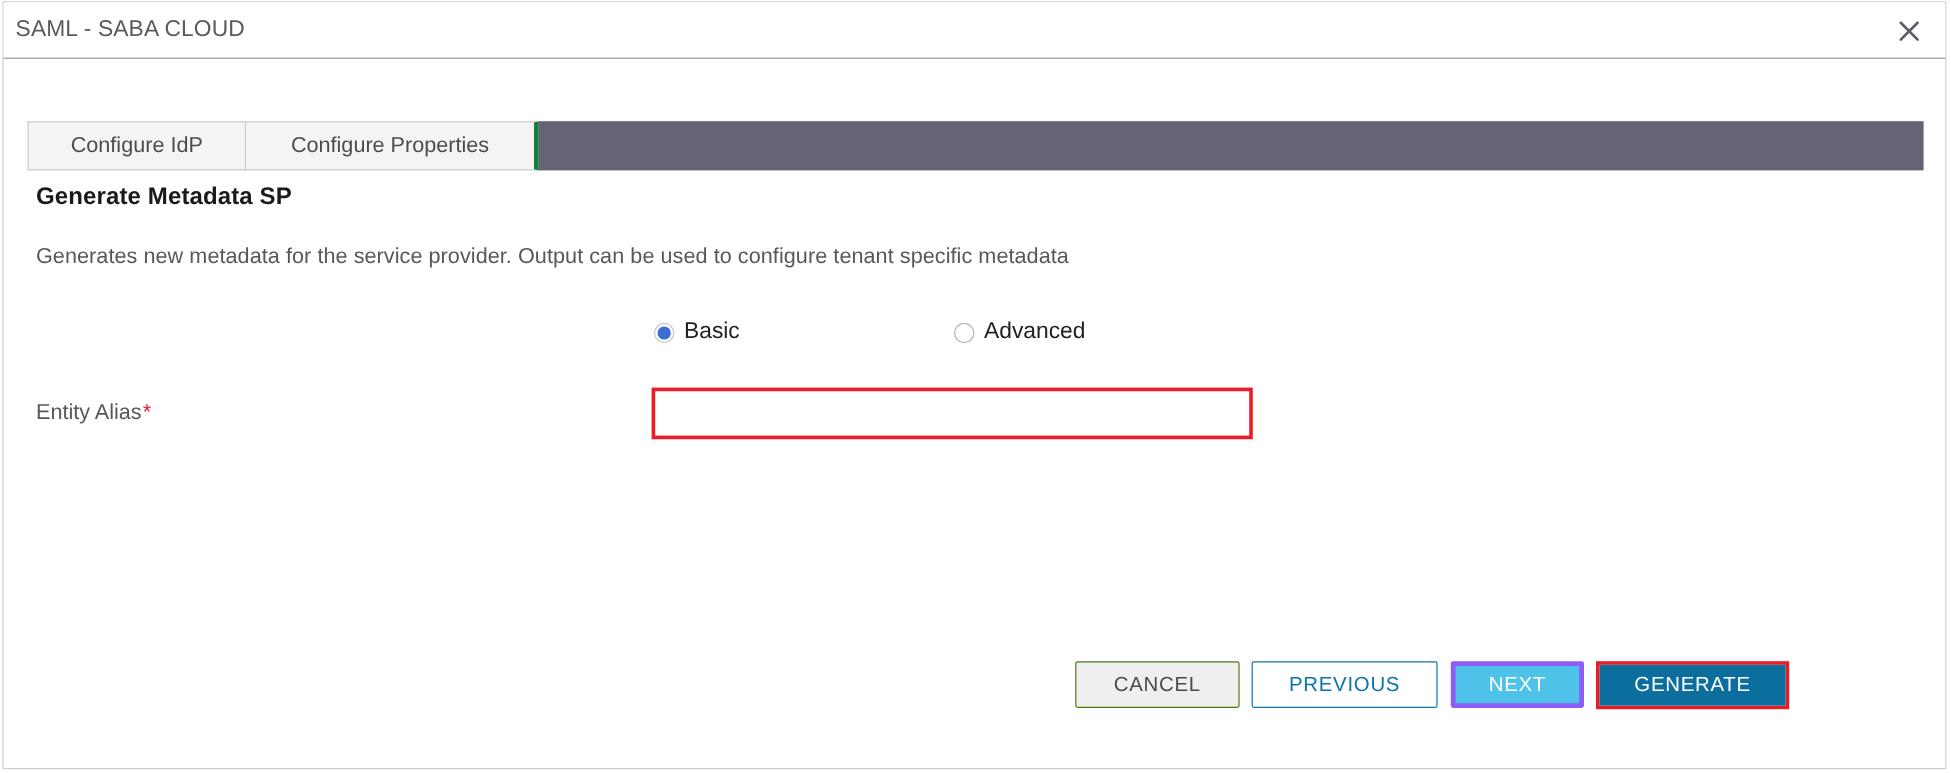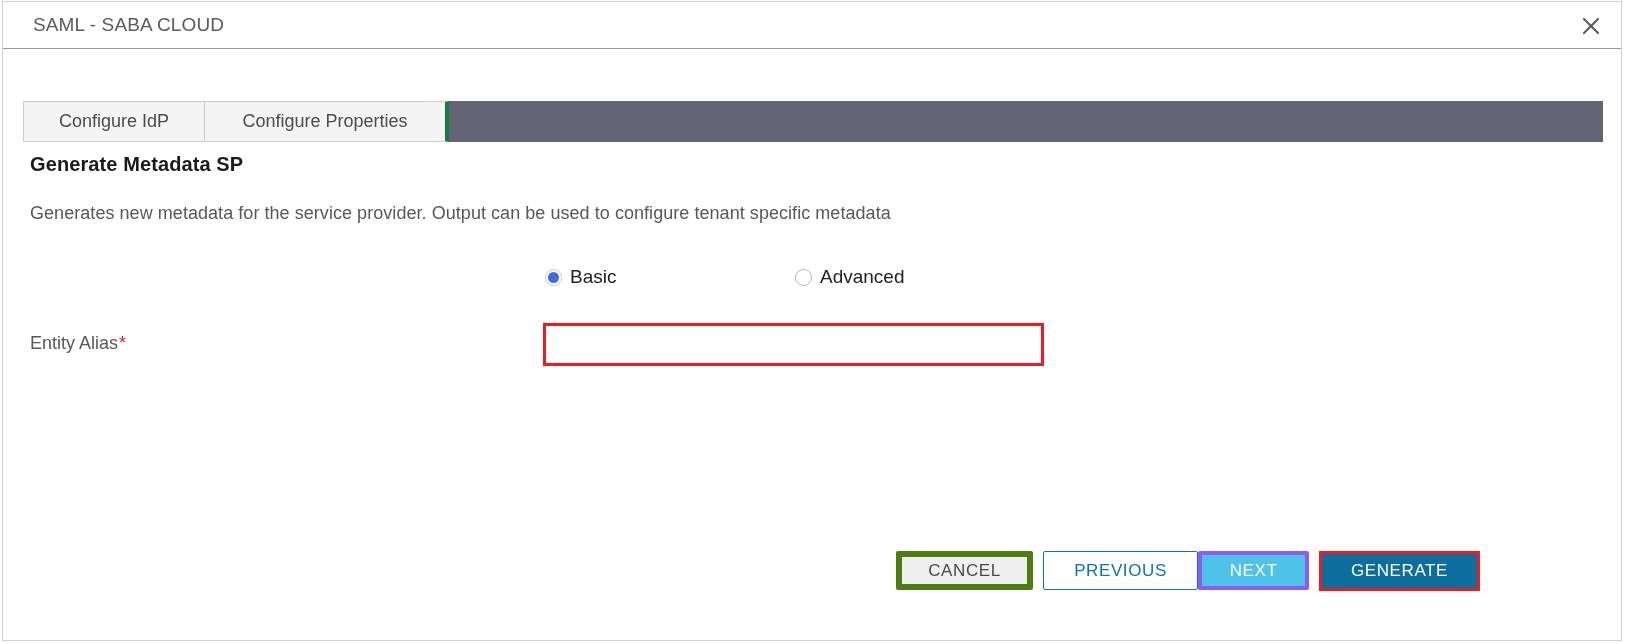--- a/index.html
+++ b/index.html
@@ -38,21 +38,21 @@
     left: 0;
     top: 0;
     width: 100%;
     height: 47px;
     border-bottom: 1px solid #9a9a9a;
     box-sizing: border-box;
     background: #ffffff;
   }
   .title-text {
     position: absolute;
-    left: 30px;
+    left: 10px;
     top: 12px;
     font-size: 19px;
     color: #5b5b5b;
     letter-spacing: .1px;
     white-space: nowrap;
   }
   .close-btn {
     position: absolute;
     right: 14px;
     top: 8px;
@@ -228,29 +228,30 @@
     font-size: 17px;
     letter-spacing: .6px;
     cursor: pointer;
     border-radius: 2px;
     white-space: nowrap;
     padding: 0 14px;
   }
   .btn-cancel {
     width: 137px;
     background: #efefef;
-    border: 6px solid #4d7c0f;
+    border: 1px solid #4d7c0f;
     color: #4a4a4a;
     margin-right: 10px;
   }
   .btn-previous {
     width: 155px;
     background: #ffffff;
     border: 1px solid #0d76a8;
     color: #0d76a8;
+    margin-right: 11px;
   }
   .btn-next {
     width: 111px;
     background: #4fc2e9;
     border: 4px solid #8b5cf6;
     color: #ffffff;
     margin-right: 10px;
   }
   .btn-generate-wrap {
     border: 3px solid #ed1c24;

